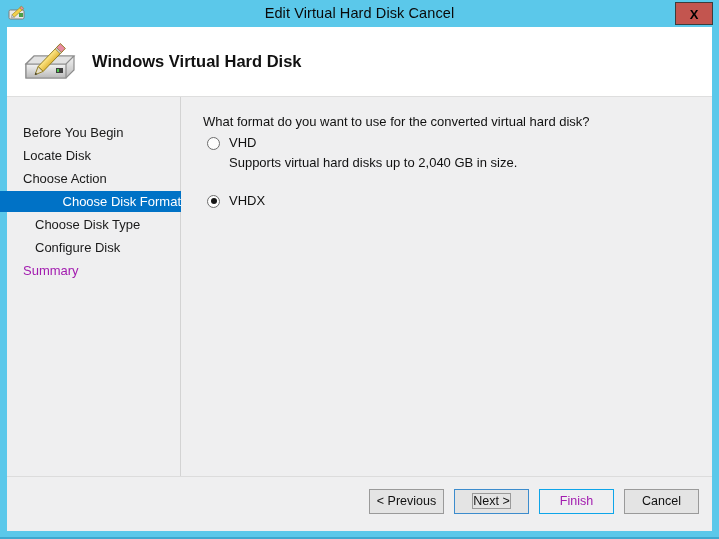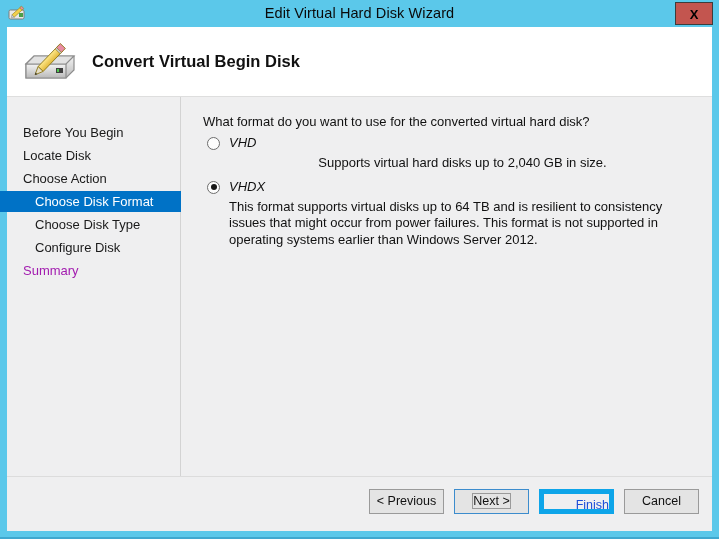--- a/index.html
+++ b/index.html
@@ -131,20 +131,21 @@
   .nav-item.sub {
     padding-left: 28px;
   }
   .nav-item.active {
     background: #0072c6;
     color: #ffffff;
     margin-left: -7px;
     padding-left: 35px;
     width: 181px;
     box-sizing: border-box;
+    text-align: right;
   }
   .nav-item.disabled {
     color: #a21caf;
   }
 
   
   .content {
     position: absolute;
     left: 175px; top: 0;
     width: 530px;
@@ -156,21 +157,20 @@
   .question {
     font-size: 13px;
     color: #111;
     margin: 0 0 4px 0;
   }
   .radio-row {
     display: flex;
     align-items: flex-start;
     margin-top: 6px;
     cursor: pointer;
-    font-style: italic;
   }
   .radio {
     width: 13px; height: 13px;
     border-radius: 50%;
     border: 1px solid #6d6d6d;
     background: #fdfdfd;
     box-sizing: border-box;
     margin: 2px 9px 0 4px;
     flex: 0 0 auto;
     position: relative;
@@ -189,22 +189,21 @@
     line-height: 16px;
   }
   .radio-desc {
     font-size: 13px;
     color: #111;
     line-height: 16.5px;
     margin: 4px 0 0 26px;
     max-width: 486px;
   }
   .gap-after {
-    margin-bottom: 7px;
-    text-align: center;
+    margin-bottom: 21px;
   }
 
   
   .footer {
     position: absolute;
     left: 0; top: 379px;
     width: 705px;
     height: 48px;
     background: #efeff0;
     border-top: 1px solid #dcdcdc;
@@ -237,25 +236,24 @@
     line-height: 19px;
   }
   .btn.focused .inner {
     border: 1px solid #9a9a9a;
     height: 100%;
     line-height: 19px;
     background: #e4e4e4;
     box-sizing: border-box;
   }
   .btn.disabled {
-    color: #1d4ed8;
-    background: #efeff0;
-    border: 5px solid #0ea5e9;
+    color: #a21caf;
+    background: #efeff0;
+    border: 1px solid #0ea5e9;
     cursor: default;
-    text-align: right;
   }
 
   
   .bottom-edge {
     position: absolute;
     left: 0; bottom: 0;
     width: 719px;
     height: 2px;
     background: #3fa8cf;
   }
@@ -270,21 +268,21 @@
       <svg width="19" height="19" viewBox="0 0 19 19">
         <rect x="1" y="6" width="15" height="9" rx="1.5" fill="#e9e9e9" stroke="#7d7d7d" stroke-width="1"></rect>
         <rect x="11" y="9" width="4" height="4" fill="#4a9f4a"></rect>
         <g transform="rotate(-42 9 9)">
           <rect x="4" y="7" width="12" height="3.2" fill="#f2d14e" stroke="#9b8521" stroke-width="0.6"></rect>
           <rect x="14.5" y="7" width="2.5" height="3.2" fill="#e08ca0" stroke="#9b8521" stroke-width="0.6"></rect>
           <polygon points="4,7 4,10.2 1.6,8.6" fill="#d8d8d8" stroke="#8a8a8a" stroke-width="0.5"></polygon>
         </g>
       </svg>
     </span>
-    <div class="title-text">Edit Virtual Hard Disk Wizard</div>
+    <div class="title-text">Edit Virtual Hard Disk Cancel</div>
     <button class="close-button">X</button>
   </div>
 
   <div class="body-area">
 
     <div class="header">
       <span class="header-icon">
         <svg width="62" height="48" viewBox="0 0 62 48">
           <defs>
             <linearGradient id="diskg" x1="0" y1="0" x2="0" y2="1">
@@ -305,21 +303,21 @@
 
           <g transform="rotate(-46 30 22)">
             <rect x="17" y="18" width="28" height="7" fill="url(#pencilg)" stroke="#8f7a1d" stroke-width="0.9"></rect>
             <rect x="43" y="18" width="6" height="7" fill="#e98ba4" stroke="#8f7a1d" stroke-width="0.9"></rect>
             <rect x="41.5" y="18" width="2" height="7" fill="#c9c9c9" stroke="#8f7a1d" stroke-width="0.6"></rect>
             <polygon points="17,18 17,25 9,21.5" fill="#e6dfc8" stroke="#8f7a1d" stroke-width="0.9"></polygon>
             <polygon points="11,20.3 11,22.8 9,21.5" fill="#2e2e2e"></polygon>
           </g>
         </svg>
       </span>
-      <div class="header-title">Convert Virtual Begin Disk</div>
+      <div class="header-title">Windows Virtual Hard Disk</div>
     </div>
 
     <div class="lower">
 
       <div class="nav">
         <div class="nav-item">Before You Begin</div>
         <div class="nav-item">Locate Disk</div>
         <div class="nav-item">Choose Action</div>
         <div class="nav-item sub active">Choose Disk Format</div>
         <div class="nav-item sub">Choose Disk Type</div>
@@ -333,21 +331,20 @@
         <div class="radio-row">
           <span class="radio"></span>
           <span class="radio-label">VHD</span>
         </div>
         <div class="radio-desc gap-after">Supports virtual hard disks up to 2,040 GB in size.</div>
 
         <div class="radio-row">
           <span class="radio checked"></span>
           <span class="radio-label">VHDX</span>
         </div>
-        <div class="radio-desc">This format supports virtual disks up to 64 TB and is resilient to consistency issues that might occur from power failures. This format is not supported in operating systems earlier than Windows Server 2012.</div>
       </div>
 
       <div class="footer">
         <div class="btn-row">
           <button class="btn">&lt; Previous</button>
           <button class="btn focused"><span class="inner">Next &gt;</span></button>
           <button class="btn disabled">Finish</button>
           <button class="btn">Cancel</button>
         </div>
       </div>

